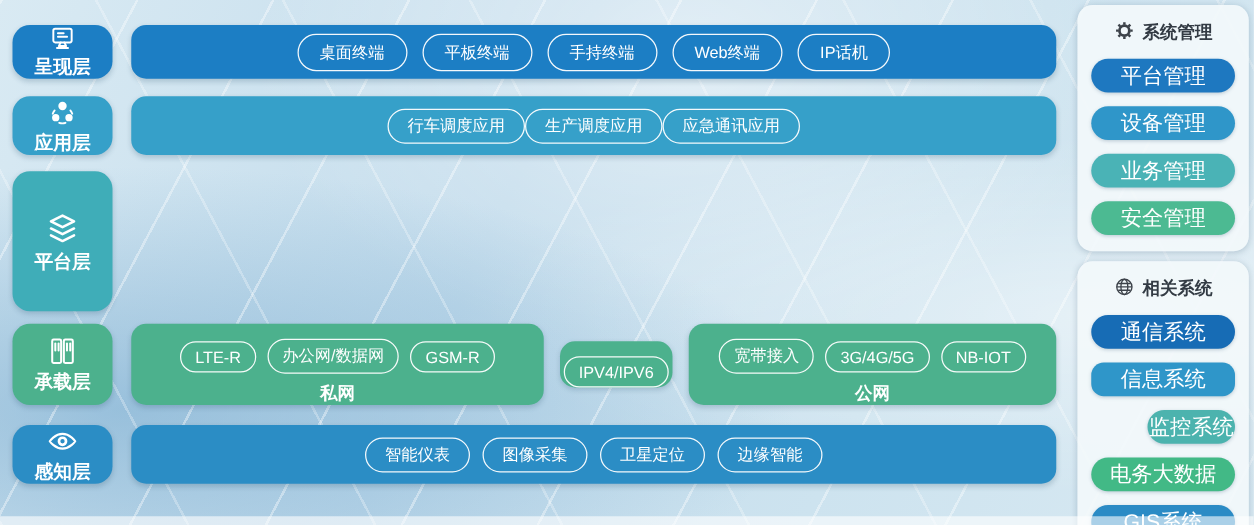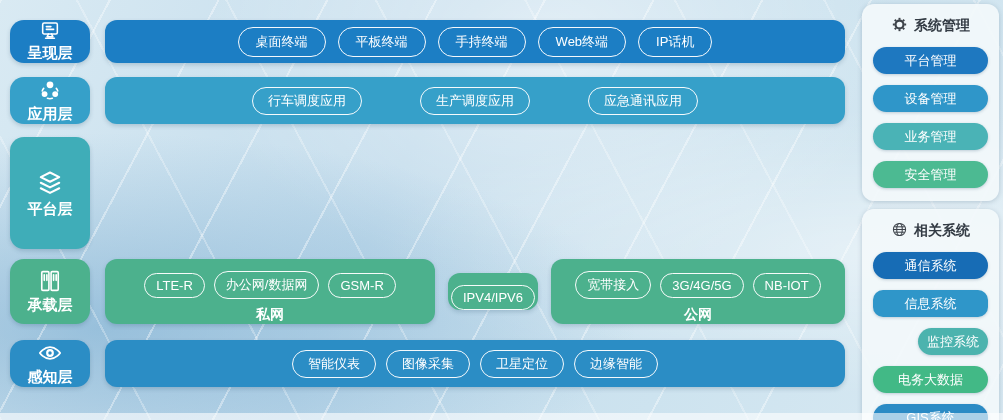--- a/index.html
+++ b/index.html
@@ -40,21 +40,21 @@
     flex:1; border-radius:12px; display:flex; align-items:center; justify-content:center;
     box-shadow:0 2px 4px rgba(40,80,110,.22);
   }
   .band-transparent { background:none !important; box-shadow:none; }
 
   .pills { display:flex; align-items:center; justify-content:center; }
   .pill {
     display:inline-block; border:1.4px solid rgba(255,255,255,.95); border-radius:16px;
     color:#fff; font-size:13px; padding:4px 15px; white-space:nowrap; text-align:center;
   }
-  .gap-sm { gap:10px; } .gap-md { gap:12px; } .gap-lg { gap:58px; } .gap-xl { gap:45px; }
+  .gap-sm { gap:10px; } .gap-md { gap:12px; } .gap-lg { } .gap-xl { gap:45px; }
   .row-1 .pill { padding:5px 17px; }
   .platform-band { flex-direction:column; justify-content:space-evenly; padding:9px 0; }
   .platform-band .pill { min-width:96px; }
   .wide-row .pill { width:548px; }
 
   .net-box {
     border-radius:12px; display:flex; flex-direction:column; align-items:center;
     padding-top:12px; box-shadow:0 2px 4px rgba(40,80,110,.22);
   }
   .net-box .pills { gap:9px; }
@@ -71,21 +71,21 @@
     box-shadow:0 1px 5px rgba(50,85,110,.25);
   }
   .panel + .panel { margin-top:8px; }
   .panel-title {
     display:flex; align-items:center; justify-content:center; gap:6px;
     color:#333b44; font-weight:bold; font-size:14px; padding:3px 0 1px;
   }
   .panel-buttons { display:flex; flex-direction:column; gap:11px; margin-top:10px; }
   .panel-btn {
     height:27px; line-height:27px; border-radius:14px; text-align:center;
-    color:#fff; font-size:13px; box-shadow:0 1px 3px rgba(40,80,110,.25);
+    color:#fff; font-size:17px; box-shadow:0 1px 3px rgba(40,80,110,.25);
   }
 </style>
 </head>
 <body>
 
 <div class="stage">
 
   <div class="main">
 
     <div class="row row-1">

